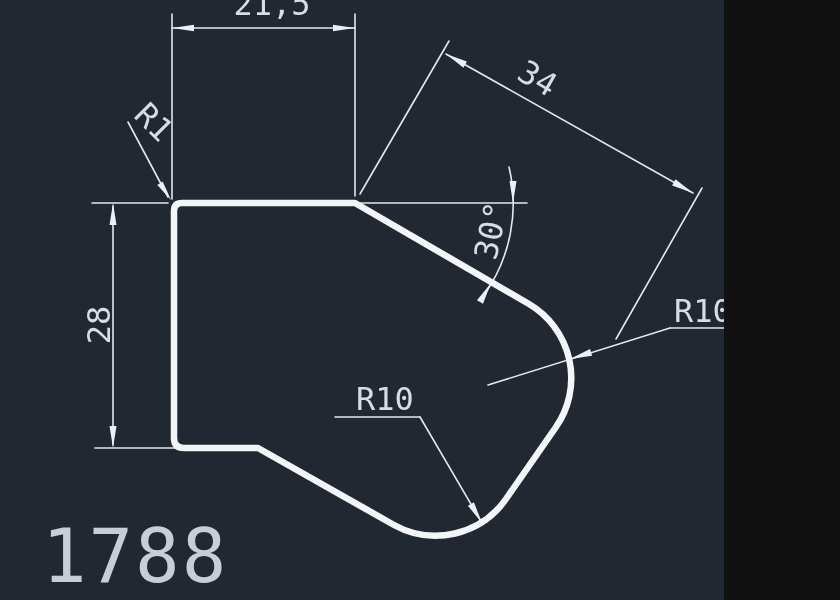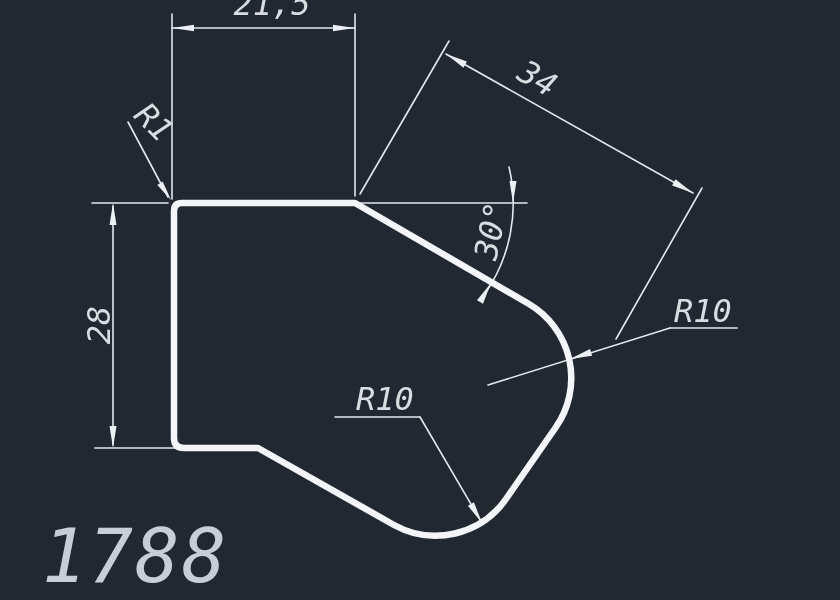--- a/index.html
+++ b/index.html
@@ -2,25 +2,24 @@
 <html><head>
 <meta charset="utf-8">
 <style>
   html, body {
     margin: 0;
     padding: 0;
     background: #111;
   }
   .stage {
     position: relative;
-    width: 840px;
+    width: 724px;
     height: 600px;
     overflow: hidden;
     font-family: "DejaVu Sans Mono", monospace;
-    font-style: italic;
   }
   svg { display: block; }
 
   .outline {
     fill: none;
     stroke: #f3f5f8;
     stroke-width: 6.5;
     stroke-linejoin: round;
     stroke-linecap: round;
   }

